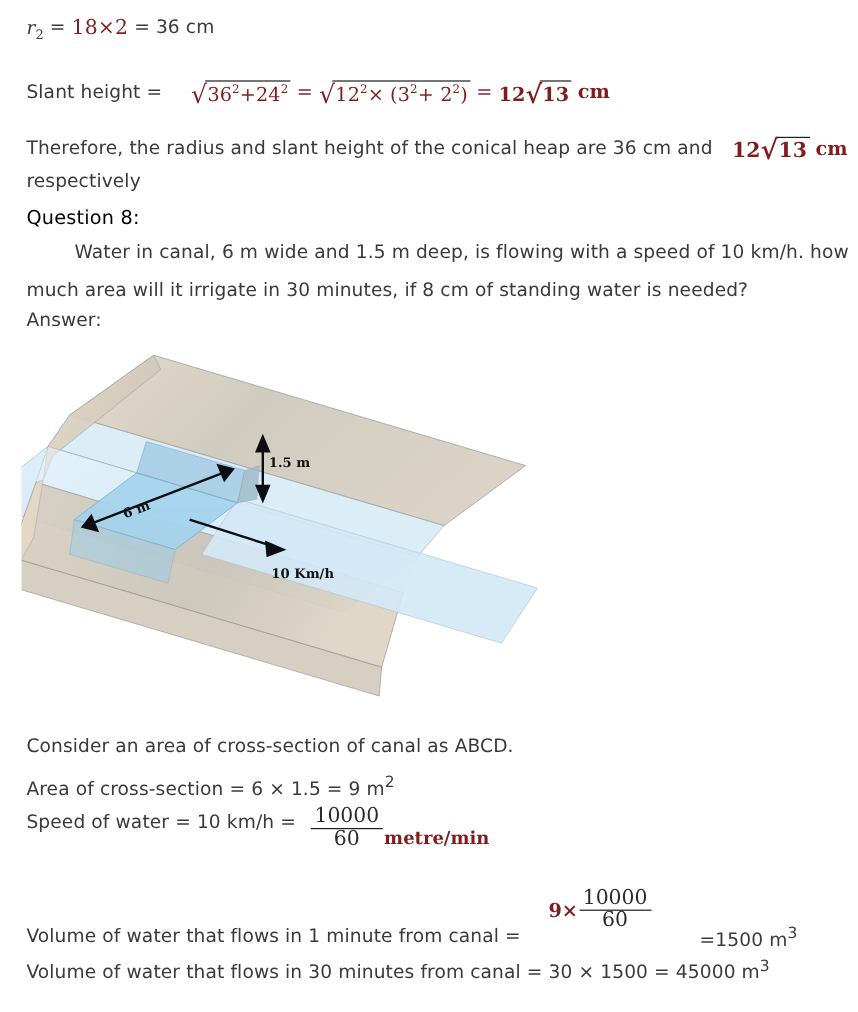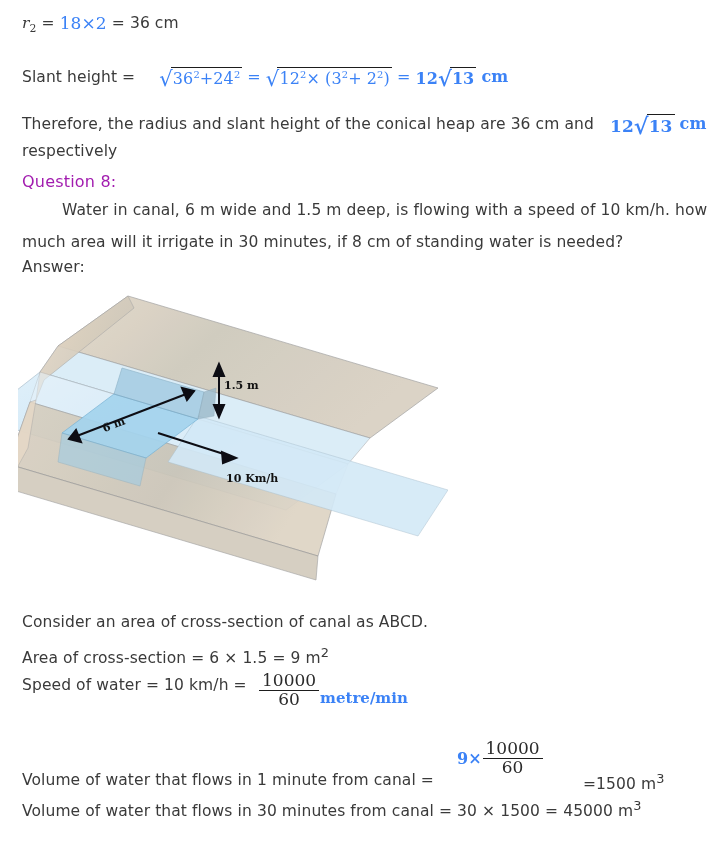--- a/index.html
+++ b/index.html
@@ -29,29 +29,29 @@
     font-size: 15.5px;
     line-height: 1.25;
     color: #3a3a3a;
     letter-spacing: 0.1px;
     white-space: nowrap;
   }
 
   .q-head {
     position: absolute;
     font-size: 16px;
-    color: #a21caf;
+    color: #000000;
     letter-spacing: 0.2px;
   }
 
   
   .math {
     font-family: "DejaVu Serif", serif;
     font-size: 16px;
-    color: #3b82f6;
+    color: #7f1d1d;
     white-space: nowrap;
     display: inline-block;
     vertical-align: middle;
   }
   .math.b { font-weight: bold; text-align: center; }
 
   .var-sub {
     font-family: "DejaVu Serif", serif;
     font-style: italic;
     font-size: 15.5px;

